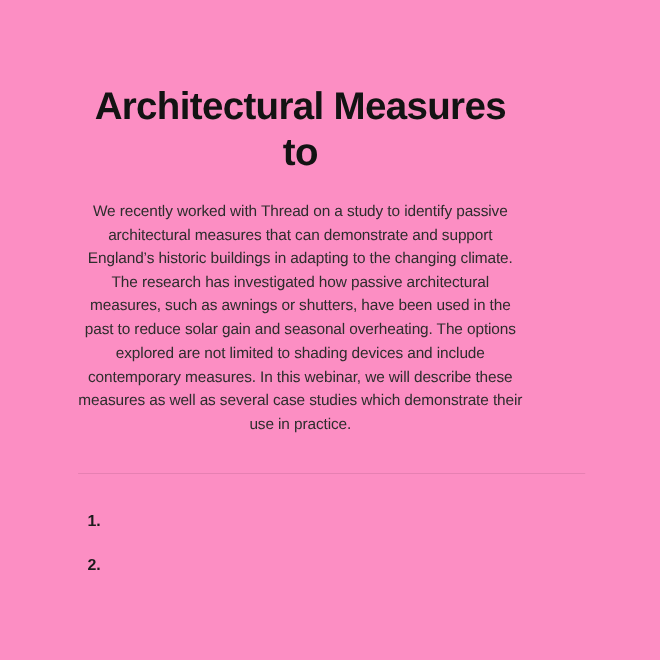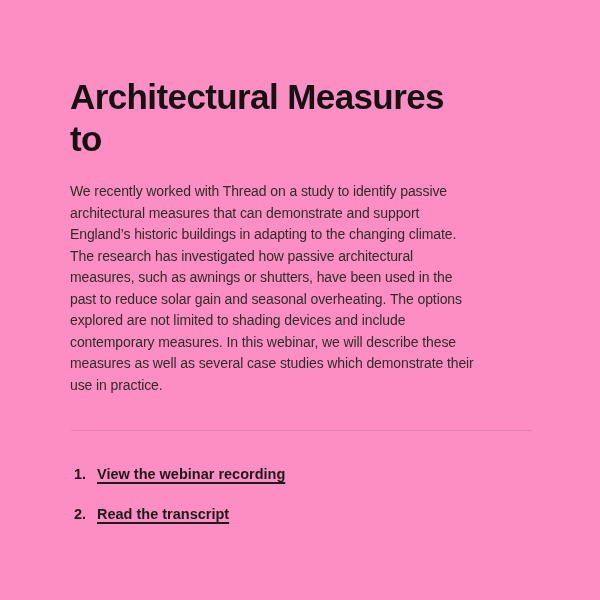--- a/index.html
+++ b/index.html
@@ -11,20 +11,21 @@
     height: 600px;
     overflow: hidden;
     background: #fc8ec3;
     font-family: "Liberation Sans", "DejaVu Sans", sans-serif;
   }
   .page {
     box-sizing: border-box;
     width: 506px;
     height: 600px;
     padding: 60px 30px 0 70px;
+    text-align: center;
   }
   .page-title {
     margin: 16px 0 21px 0;
     font-size: 35px;
     line-height: 42px;
     font-weight: 700;
     letter-spacing: -0.6px;
     color: #131313;
   }
   .page-title .title-line {
@@ -84,21 +85,19 @@
 
   <div class="body-copy">
     <p>We recently worked with Thread on a study to identify passive architectural measures that can demonstrate and support England’s historic buildings in adapting to the changing climate. The research has investigated how passive architectural measures, such as awnings or shutters, have been used in the past to reduce solar gain and seasonal overheating. The options explored are not limited to shading devices and include contemporary measures. In this webinar, we will describe these measures as well as several case studies which demonstrate their use in practice.</p>
   </div>
 
   <hr class="divider">
 
   <ol class="link-list">
     <li>
       <span class="list-marker">1.</span>
-      <a class="list-link">View the webinar recording</a>
     </li>
     <li>
       <span class="list-marker">2.</span>
-      <a class="list-link">Read the transcript</a>
     </li>
   </ol>
 
 </div>
 
 </body></html>

